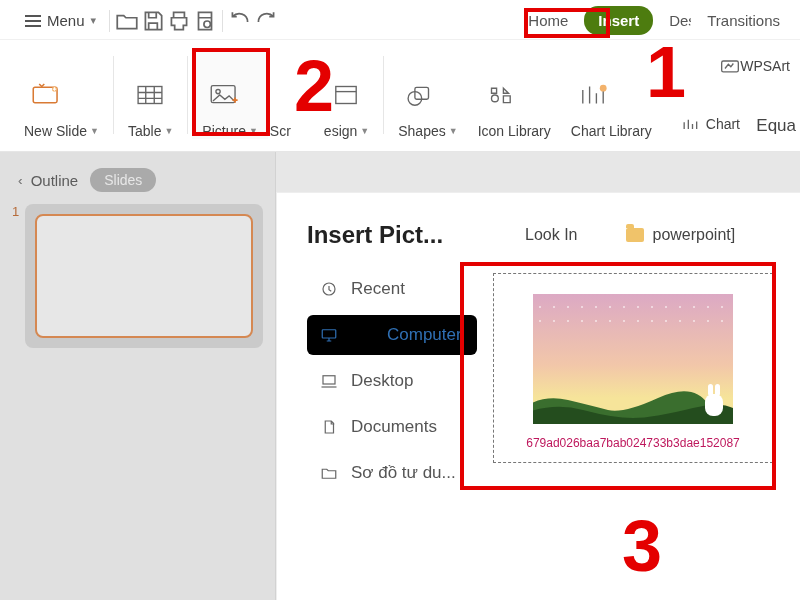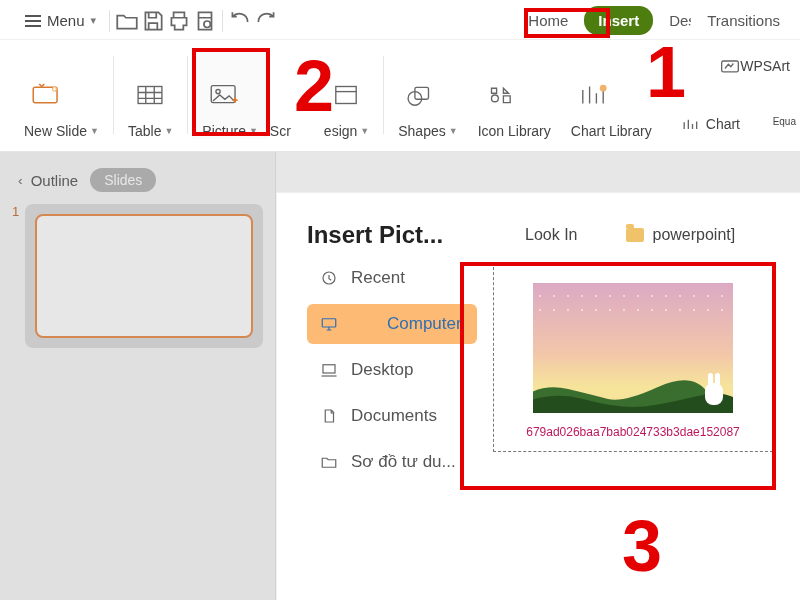--- a/index.html
+++ b/index.html
@@ -48,21 +48,21 @@
   .ribbon-ico {
     width: 44px; height: 44px; display: flex; align-items: center; justify-content: center;
     margin-bottom: 6px;
   }
   .ribbon-ico svg { width: 34px; height: 30px; }
   .ribbon-label { font-size: 14px; color: #444; display: flex; align-items: center; gap: 3px; }
   .ribbon-label .dd { font-size: 9px; color: #888; }
   .rsep { width: 1px; height: 78px; background: #e6e6e6; align-self: center; margin: 0 4px; }
 
   .wpsart-row { position:absolute; right:10px; top:58px; display:flex; align-items:center; font-size:14px; color:#444;}
-  .equa-row { position:absolute; right:4px; top:116px; font-size:10px; color:#444;}
+  .equa-row { position:absolute; right:4px; top:116px; font-size:17px; color:#444;}
   .chart-row { position:absolute; right:60px; top:116px; display:flex; align-items:center; gap:6px; font-size:14px; color:#444;}
 
   
   .leftpanel {
     position: absolute; left: 0; top: 152px; bottom: 0; width: 276px;
     background: #f7f7f7; border-right: 1px solid #e6e6e6;
     padding: 12px 12px;
   }
   .lp-tabs { display:flex; align-items:center; gap:12px; padding:4px 6px 12px 6px;}
   .dbl-chev { color:#888; font-size:13px; letter-spacing:-4px; }
@@ -79,34 +79,34 @@
   .dimmer {
     position:absolute; left:0; top:152px; right:0; bottom:0;
     background: rgba(120,120,120,0.18);
     pointer-events:none;
   }
   .dialog {
     position:absolute; left:276px; top:192px; right:0; bottom:0;
     background:#fff; border-top:1px solid #eee; border-left:1px solid #eee;
     padding: 28px 20px 10px 30px;
   }
-  .dlg-head { display:flex; align-items:center; gap:18px; margin-bottom:9px;}
+  .dlg-head { display:flex; align-items:center; gap:18px; margin-bottom:20px;}
   .dlg-title { font-size:24px; font-weight:700; color:#222; flex:0 0 200px; white-space:nowrap; overflow:hidden;}
   .lookin { font-size:16px; color:#444; }
   .folder-pill { display:flex; align-items:center; gap:8px; font-size:16px; color:#444;padding-left:31px;}
   .folder-ico { width:18px; height:14px; background:#f0c36a; border-radius:2px; position:relative;}
   .folder-ico::before{content:"";position:absolute;left:0;top:-4px;width:8px;height:4px;background:#f0c36a;border-radius:2px 2px 0 0;}
 
   .dlg-body { display:flex; gap:10px; }
   .dlg-side { width:170px; display:flex; flex-direction:column; gap:6px; }
   .side-item {
     display:flex; align-items:center; gap:12px;
     padding:10px 12px; font-size:17px; color:#555; border-radius:6px; cursor:pointer;
   }
-  .side-item.selected { background:#fdba74; color:#2f6fb3;gap:48px; }
+  .side-item.selected { background:#000000; color:#2f6fb3;gap:48px; }
   .side-ico { width:20px; height:20px; display:inline-flex; align-items:center; justify-content:center; color:inherit; }
 
   .file-area { flex:1; padding:4px 6px; }
   .file-card {
     width: 280px; border:1px dashed #777; padding:10px; text-align:center;
   }
   .file-thumb {
     width: 200px; height: 130px; margin: 10px auto 12px auto; position:relative; overflow:hidden;
     background: linear-gradient(#dca9c4 0%, #f2c7a9 55%, #f6e49a 80%);
   }

